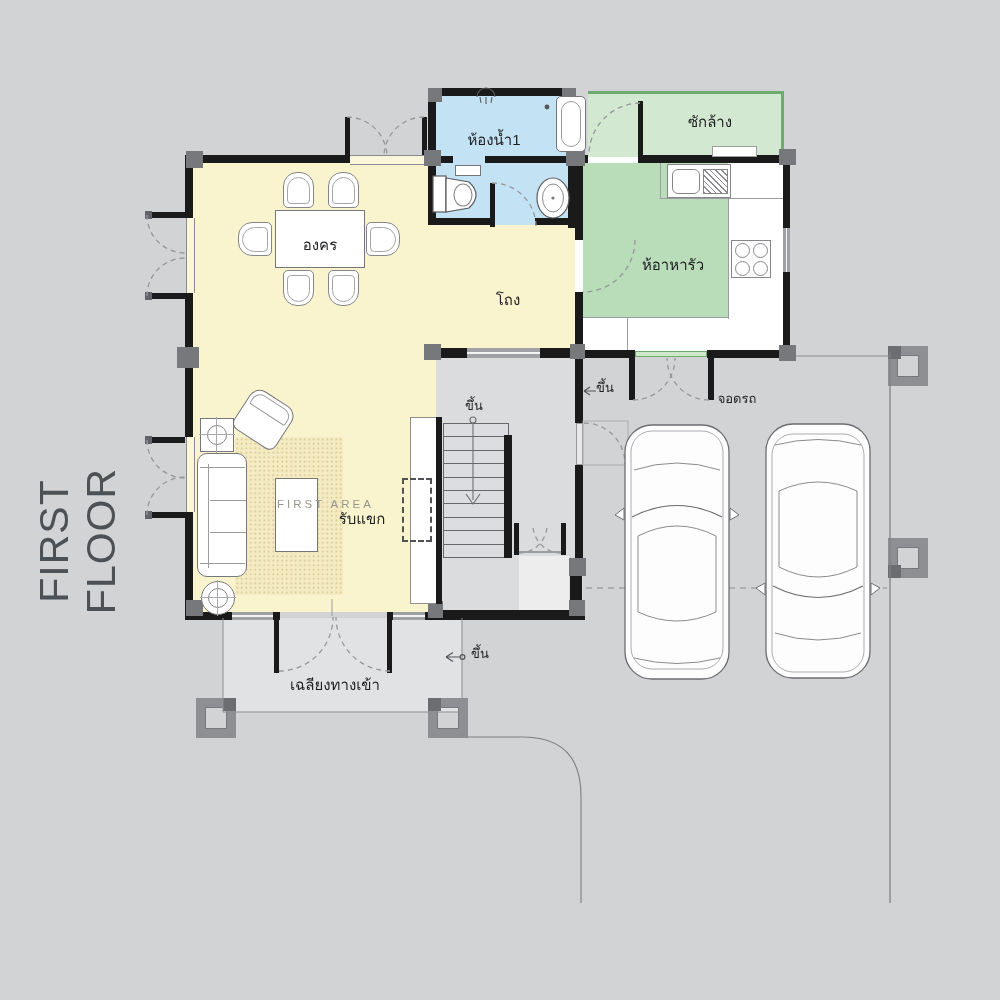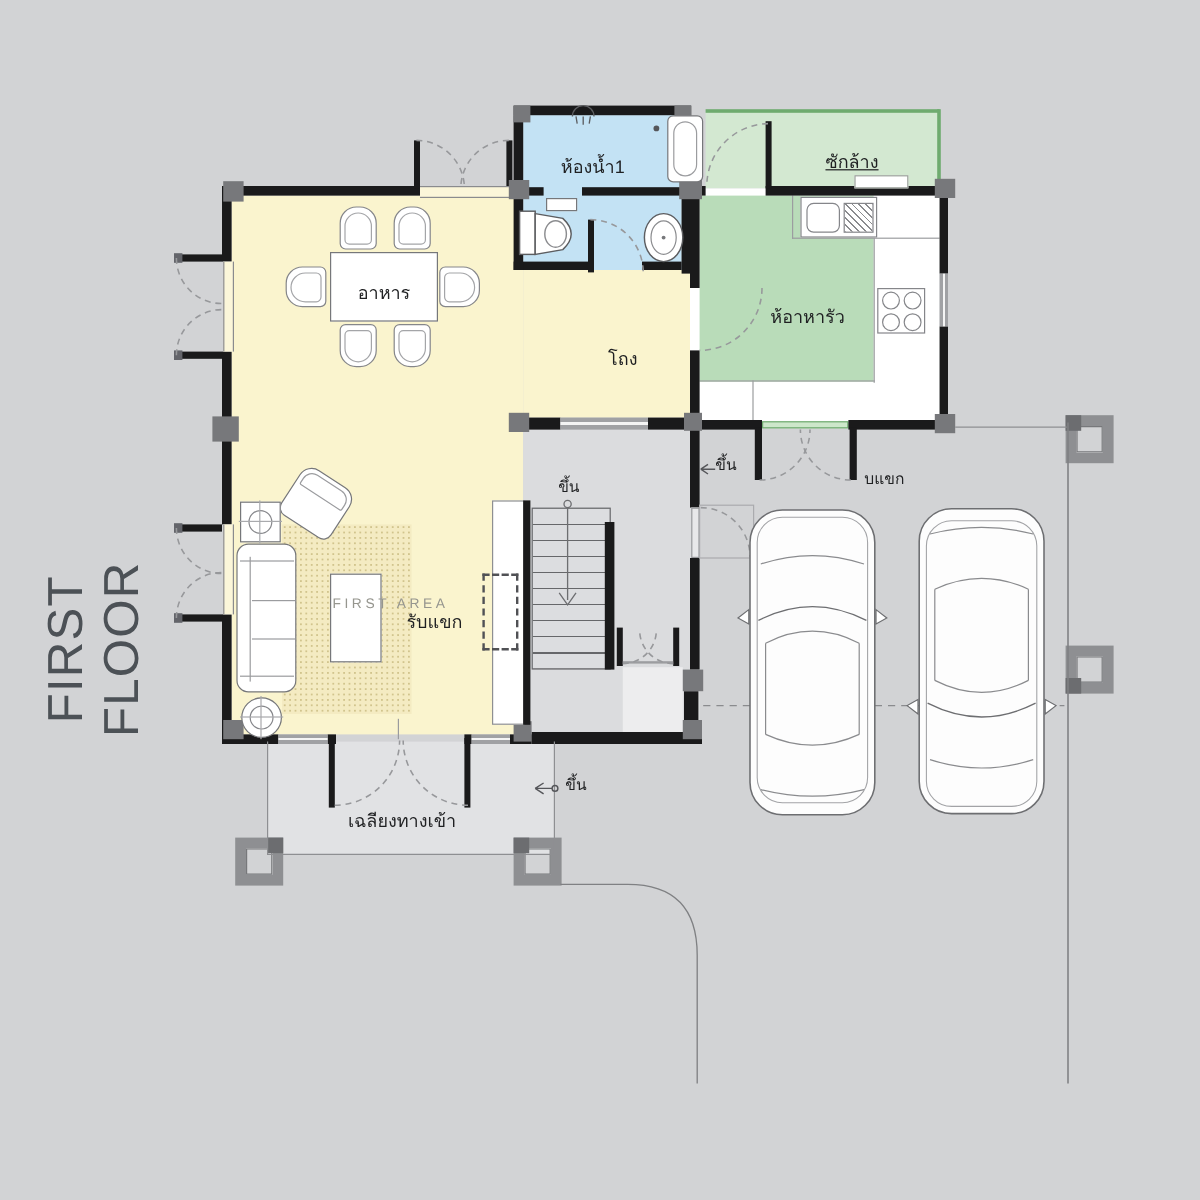--- a/index.html
+++ b/index.html
@@ -281,25 +281,25 @@
     <g stroke="#55565a" stroke-width="1.2" fill="none">
       <path d="M584,391 H596 M584,391 L590,387 M584,391 L590,395"></path>
     </g>
 
     <use href="#car" transform="translate(622,422)"></use>
     <use href="#car" transform="translate(763,681) scale(1,-1)"></use>
   </svg>
 
   <div id="title">FIRST FLOOR</div>
   <div class="lbl" style="left:494px;top:131px;">ห้องน้ำ1</div>
-  <div class="lbl" style="left:710px;top:127px;text-decoration:underline;">ซักล้าง</div>
+  <div class="lbl" style="left:710px;top:113px;">ซักล้าง</div>
   <div class="lbl" style="left:673px;top:256px;">ห้อาหารัว</div>
-  <div class="lbl" style="left:320px;top:236px;">อาหาร</div>
-  <div class="lbl" style="left:519px;top:291px;text-align:center;">โถง</div>
+  <div class="lbl" style="left:320px;top:236px;">องคร</div>
+  <div class="lbl" style="left:508px;top:291px;text-align:center;">โถง</div>
   <div class="lbl" style="left:362px;top:510px;">รับแขก</div>
   <div id="living-en">FIRST AREA</div>
-  <div class="lbl lbl-small" style="left:737px;top:392px;">บแขก</div>
+  <div class="lbl lbl-small" style="left:737px;top:392px;">จอดรถ</div>
   <div class="lbl" style="left:335px;top:676px;">เฉลียงทางเข้า</div>
   <div class="lbl lbl-small" style="left:474px;top:399px;">ขึ้น</div>
   <div class="lbl lbl-small" style="left:605px;top:381px;">ขึ้น</div>
   <div class="lbl lbl-small" style="left:480px;top:647px;">ขึ้น</div>
 
 </div>
 
 </body></html>

